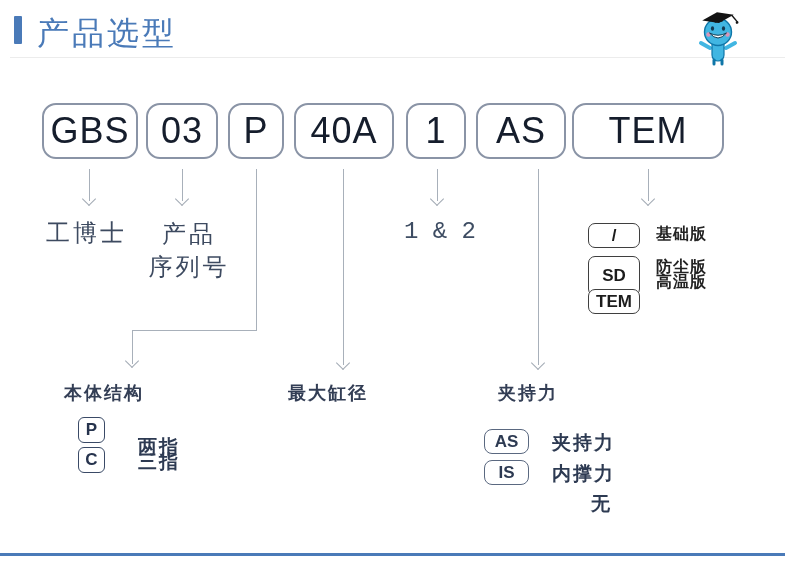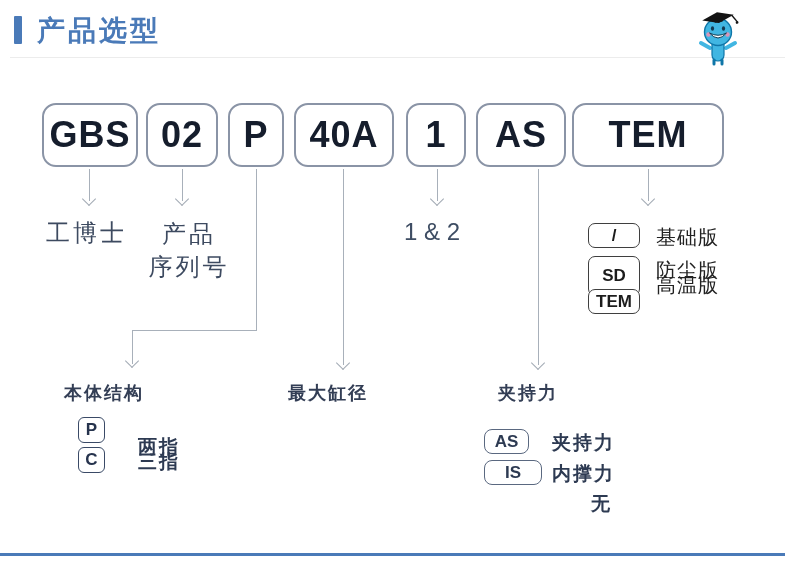--- a/index.html
+++ b/index.html
@@ -2,45 +2,45 @@
 <html><head>
 <meta charset="utf-8">
 <style>
   html,body{margin:0;padding:0;background:#fff;}
   .canvas{
     position:relative;width:785px;height:578px;background:#ffffff;
     font-family:"Liberation Sans",sans-serif;overflow:hidden;
   }
   
   .accent-bar{position:absolute;left:14px;top:16px;width:8px;height:28px;background:#4a7ab8;border-radius:1px;}
-  .title{position:absolute;left:37px;top:12px;margin:0;font-size:28px;font-weight:700;color:#4a7ab8;letter-spacing:3px;}
+  .title{position:absolute;left:37px;top:12px;margin:0;font-size:32px;font-weight:400;color:#4a7ab8;letter-spacing:3px;}
   .hdr-divider{position:absolute;left:10px;top:57px;width:775px;height:1px;background:#ececec;}
   .mascot{position:absolute;left:694px;top:10px;}
   
   .code-box{
-    position:absolute;top:103px;height:64px;box-sizing:border-box;
+    position:absolute;top:103px;height:56px;box-sizing:border-box;
     border:2px solid #8a94a6;border-radius:14px;background:#fff;
     display:flex;align-items:center;justify-content:center;
-    font-size:36px;font-weight:700;color:#151d2c;letter-spacing:1px;
+    font-size:36px;font-weight:400;color:#151d2c;letter-spacing:1px;
   }
   
   .vl{position:absolute;width:1px;background:#a8b0ba;}
   .hl{position:absolute;height:1px;background:#a8b0ba;}
   .chev{position:absolute;width:9px;height:9px;border-right:1.4px solid #a2aab4;border-bottom:1.4px solid #a2aab4;transform:rotate(45deg);}
   
   .lab{position:absolute;font-size:24px;color:#3d4a60;letter-spacing:3px;}
   .lab-center{text-align:center;line-height:33px;}
-  .finger-count{position:absolute;font-size:24px;color:#3e4d63;font-family:Liberation Sans, sans-serif;}
+  .finger-count{position:absolute;font-size:24px;color:#3e4d63;font-family:Liberation Mono, monospace;}
   .sec-h{position:absolute;font-size:18px;font-weight:600;color:#333e55;letter-spacing:2px;}
   .chip{position:absolute;display:flex;align-items:center;justify-content:center;background:#fff;box-sizing:border-box;}
   .chip.navy{border:1.6px solid #3a4a66;border-radius:6px;color:#26334d;font-weight:700;font-size:17px;}
   .chip.slate{border:1.6px solid #5a6880;border-radius:8px;color:#2d3a52;font-weight:700;font-size:17px;}
   .chip.dark{border:1.6px solid #3f3f3f;border-radius:7px;color:#1c1c1c;font-weight:600;font-size:17px;}
   .desc{position:absolute;font-size:19px;font-weight:600;color:#2d3a52;letter-spacing:2px;}
-  .vdesc{position:absolute;font-size:20px;font-weight:400;color:#222222;letter-spacing:1px;}
+  .vdesc{position:absolute;font-size:16px;font-weight:700;color:#222222;letter-spacing:1px;}
   .bore-lines{position:absolute;left:222px;top:428px;width:225px;text-align:center;font-size:19px;color:#55657e;line-height:34px;}
   .bottom-bar{position:absolute;left:0;top:553px;width:785px;height:3px;background:#4a7ab8;}
 </style>
 </head>
 <body>
 
 <div class="canvas">
 
   <div class="accent-bar"></div>
   <h1 class="title">产品选型</h1>
@@ -62,21 +62,21 @@
       <g transform="rotate(-10 22 8)">
         <polygon points="8,8 24,2.5 40,8 24,13.5" fill="#141414"></polygon>
         <rect x="20" y="9" width="8" height="3.5" fill="#141414"></rect>
         <line x1="38" y1="8" x2="42" y2="15" stroke="#141414" stroke-width="1.4"></line>
         <circle cx="42" cy="16" r="1.4" fill="#141414"></circle>
       </g>
     </g>
   </svg>
 
   <div class="code-box" style="left:42px;width:96px;">GBS</div>
-  <div class="code-box" style="left:146px;width:72px;">02</div>
+  <div class="code-box" style="left:146px;width:72px;">03</div>
   <div class="code-box" style="left:228px;width:56px;">P</div>
   <div class="code-box" style="left:294px;width:100px;">40A</div>
   <div class="code-box" style="left:406px;width:60px;">1</div>
   <div class="code-box" style="left:476px;width:90px;">AS</div>
   <div class="code-box" style="left:572px;width:152px;">TEM</div>
 
   <div class="vl" style="left:89px;top:169px;height:32px;"></div>
   <div class="chev" style="left:84px;top:194px;"></div>
 
   <div class="vl" style="left:182px;top:169px;height:32px;"></div>
@@ -117,19 +117,19 @@
   <div class="chip navy" style="left:78px;top:417px;width:27px;height:26px;">P</div>
   <div class="desc" style="left:138px;top:434px;">两指</div>
   <div class="chip navy" style="left:78px;top:447px;width:27px;height:26px;">C</div>
   <div class="desc" style="left:138px;top:449px;">三指</div>
 
   <div class="sec-h" style="left:288px;top:381px;">最大缸径</div>
 
   <div class="sec-h" style="left:498px;top:381px;">夹持力</div>
   <div class="chip slate" style="left:484px;top:429px;width:45px;height:25px;">AS</div>
   <div class="desc" style="left:552px;top:430px;">夹持力</div>
-  <div class="chip slate" style="left:484px;top:460px;width:58px;height:25px;">IS</div>
+  <div class="chip slate" style="left:484px;top:460px;width:45px;height:25px;">IS</div>
   <div class="desc" style="left:552px;top:461px;">内撑力</div>
   <div class="desc" style="left:591px;top:491px;">无</div>
 
   <div class="bottom-bar"></div>
 
 </div>
 
 </body></html>

